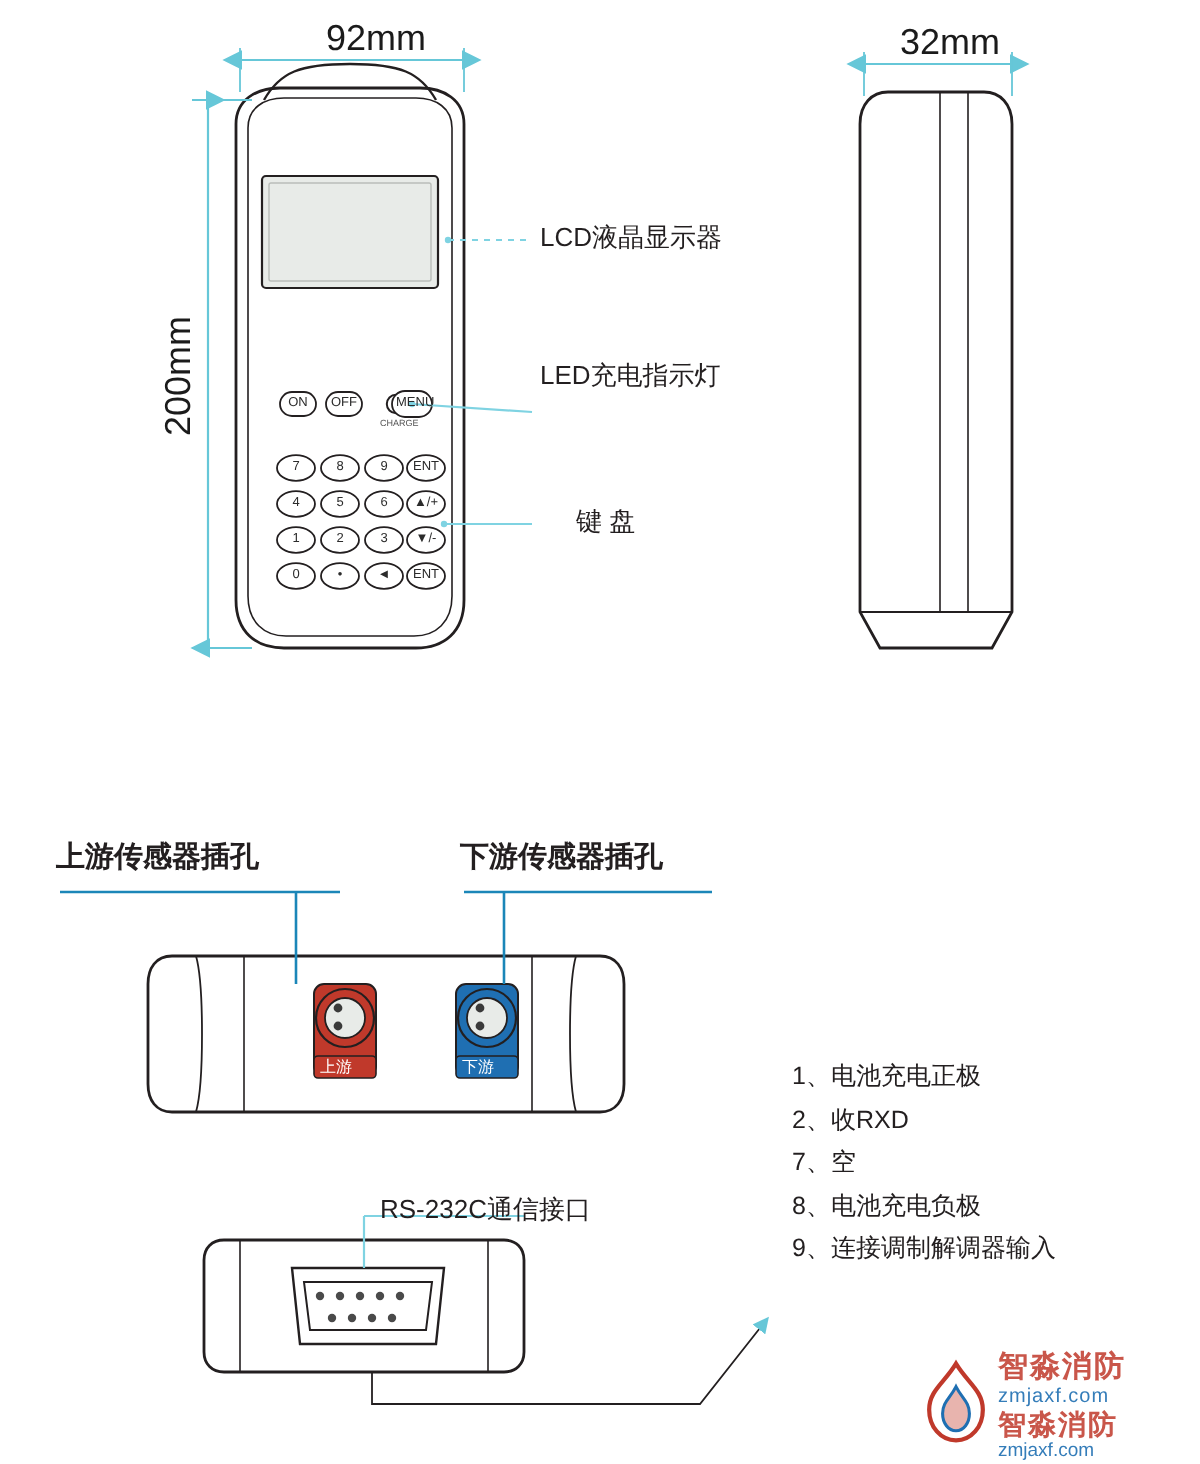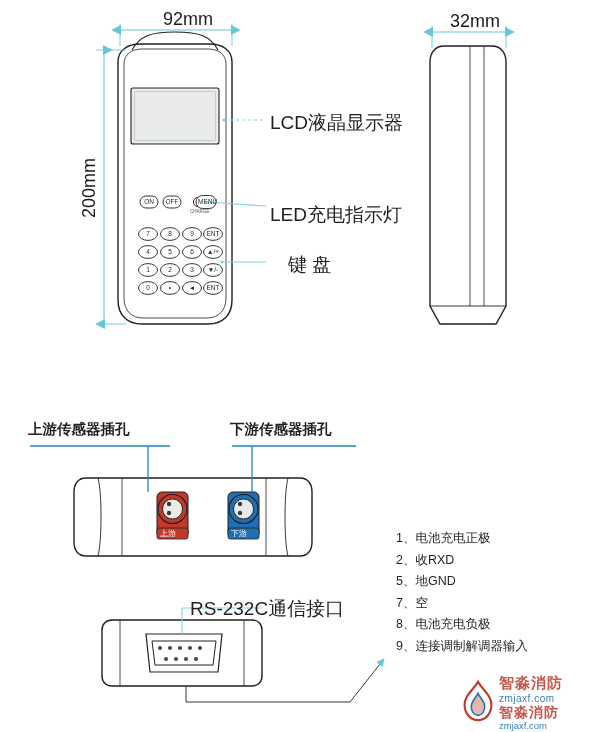--- a/index.html
+++ b/index.html
@@ -21,21 +21,21 @@
   }
   svg.layer {
     position: absolute;
     left: 0;
     top: 0;
     width: 600px;
     height: 732px;
   }
   .lbl {
     position: absolute;
-    font-size: 19px;
+    font-size: 13px;
     line-height: 1.25;
     white-space: nowrap;
     color: #231f20;
   }
   .lbl.dim {
     font-size: 18px;
     color: #1b1b1b;
   }
   .lbl.vert {
     writing-mode: vertical-rl;
@@ -332,21 +332,21 @@
   </svg>
 
   <div class="lbl dim" style="left:163px; top:8px;">92mm</div>
 
   <div class="lbl dim vert" style="left:78px; top:158px;">200mm</div>
 
   <div class="lbl dim" style="left:450px; top:10px;">32mm</div>
 
   <div class="lbl" style="left:270px; top:111px;">LCD液晶显示器</div>
 
-  <div class="lbl" style="left:270px; top:203px;">LED充电指示灯</div>
+  <div class="lbl" style="left:270px; top:180px;">LED充电指示灯</div>
 
   <div class="lbl" style="left:288px; top:253px;">键 盘</div>
 
   <div class="lbl head" style="left:28px; top:420px; color:#231f20;">上游传感器插孔</div>
 
   <div class="lbl head" style="left:230px; top:420px; color:#231f20;">下游传感器插孔</div>
 
   <div class="lbl" style="left:190px; top:597px;">RS-232C通信接口</div>
 
   <div class="keypad-key" style="left:141px; top:197px;">ON</div>
@@ -373,21 +373,20 @@
   <div class="keypad-key" style="left:162px; top:283px;">•</div>
   <div class="keypad-key" style="left:184px; top:283px;">◄</div>
   <div class="keypad-key" style="left:205px; top:283px;">ENT</div>
 
   <div class="lbl" style="left:160px; top:529px; font-size:8px; color:#ffffff;">上游</div>
   <div class="lbl" style="left:231px; top:529px; font-size:8px; color:#ffffff;">下游</div>
 
   <div class="pinlist">
     <div>1、电池充电正极</div>
     <div>2、收RXD</div>
-    <div>5、地GND</div>
     <div>7、空</div>
     <div>8、电池充电负极</div>
     <div>9、连接调制解调器输入</div>
   </div>
 
   <div class="wm">
     <svg class="wm-flame" viewBox="0 0 48 48">
       <path d="M24,4 C30,14 38,18 38,28 C38,37 32,44 24,44 C16,44 10,37 10,28 C10,18 18,14 24,4 Z" fill="none" stroke="#c0392b" stroke-width="2.2"></path>
       <path d="M24,16 C27,22 31,24 31,30 C31,35 28,39 24,39 C20,39 17,35 17,30 C17,24 21,22 24,16 Z" fill="#e8b4ae" stroke="#1f6fb2" stroke-width="1.6"></path>
     </svg>

